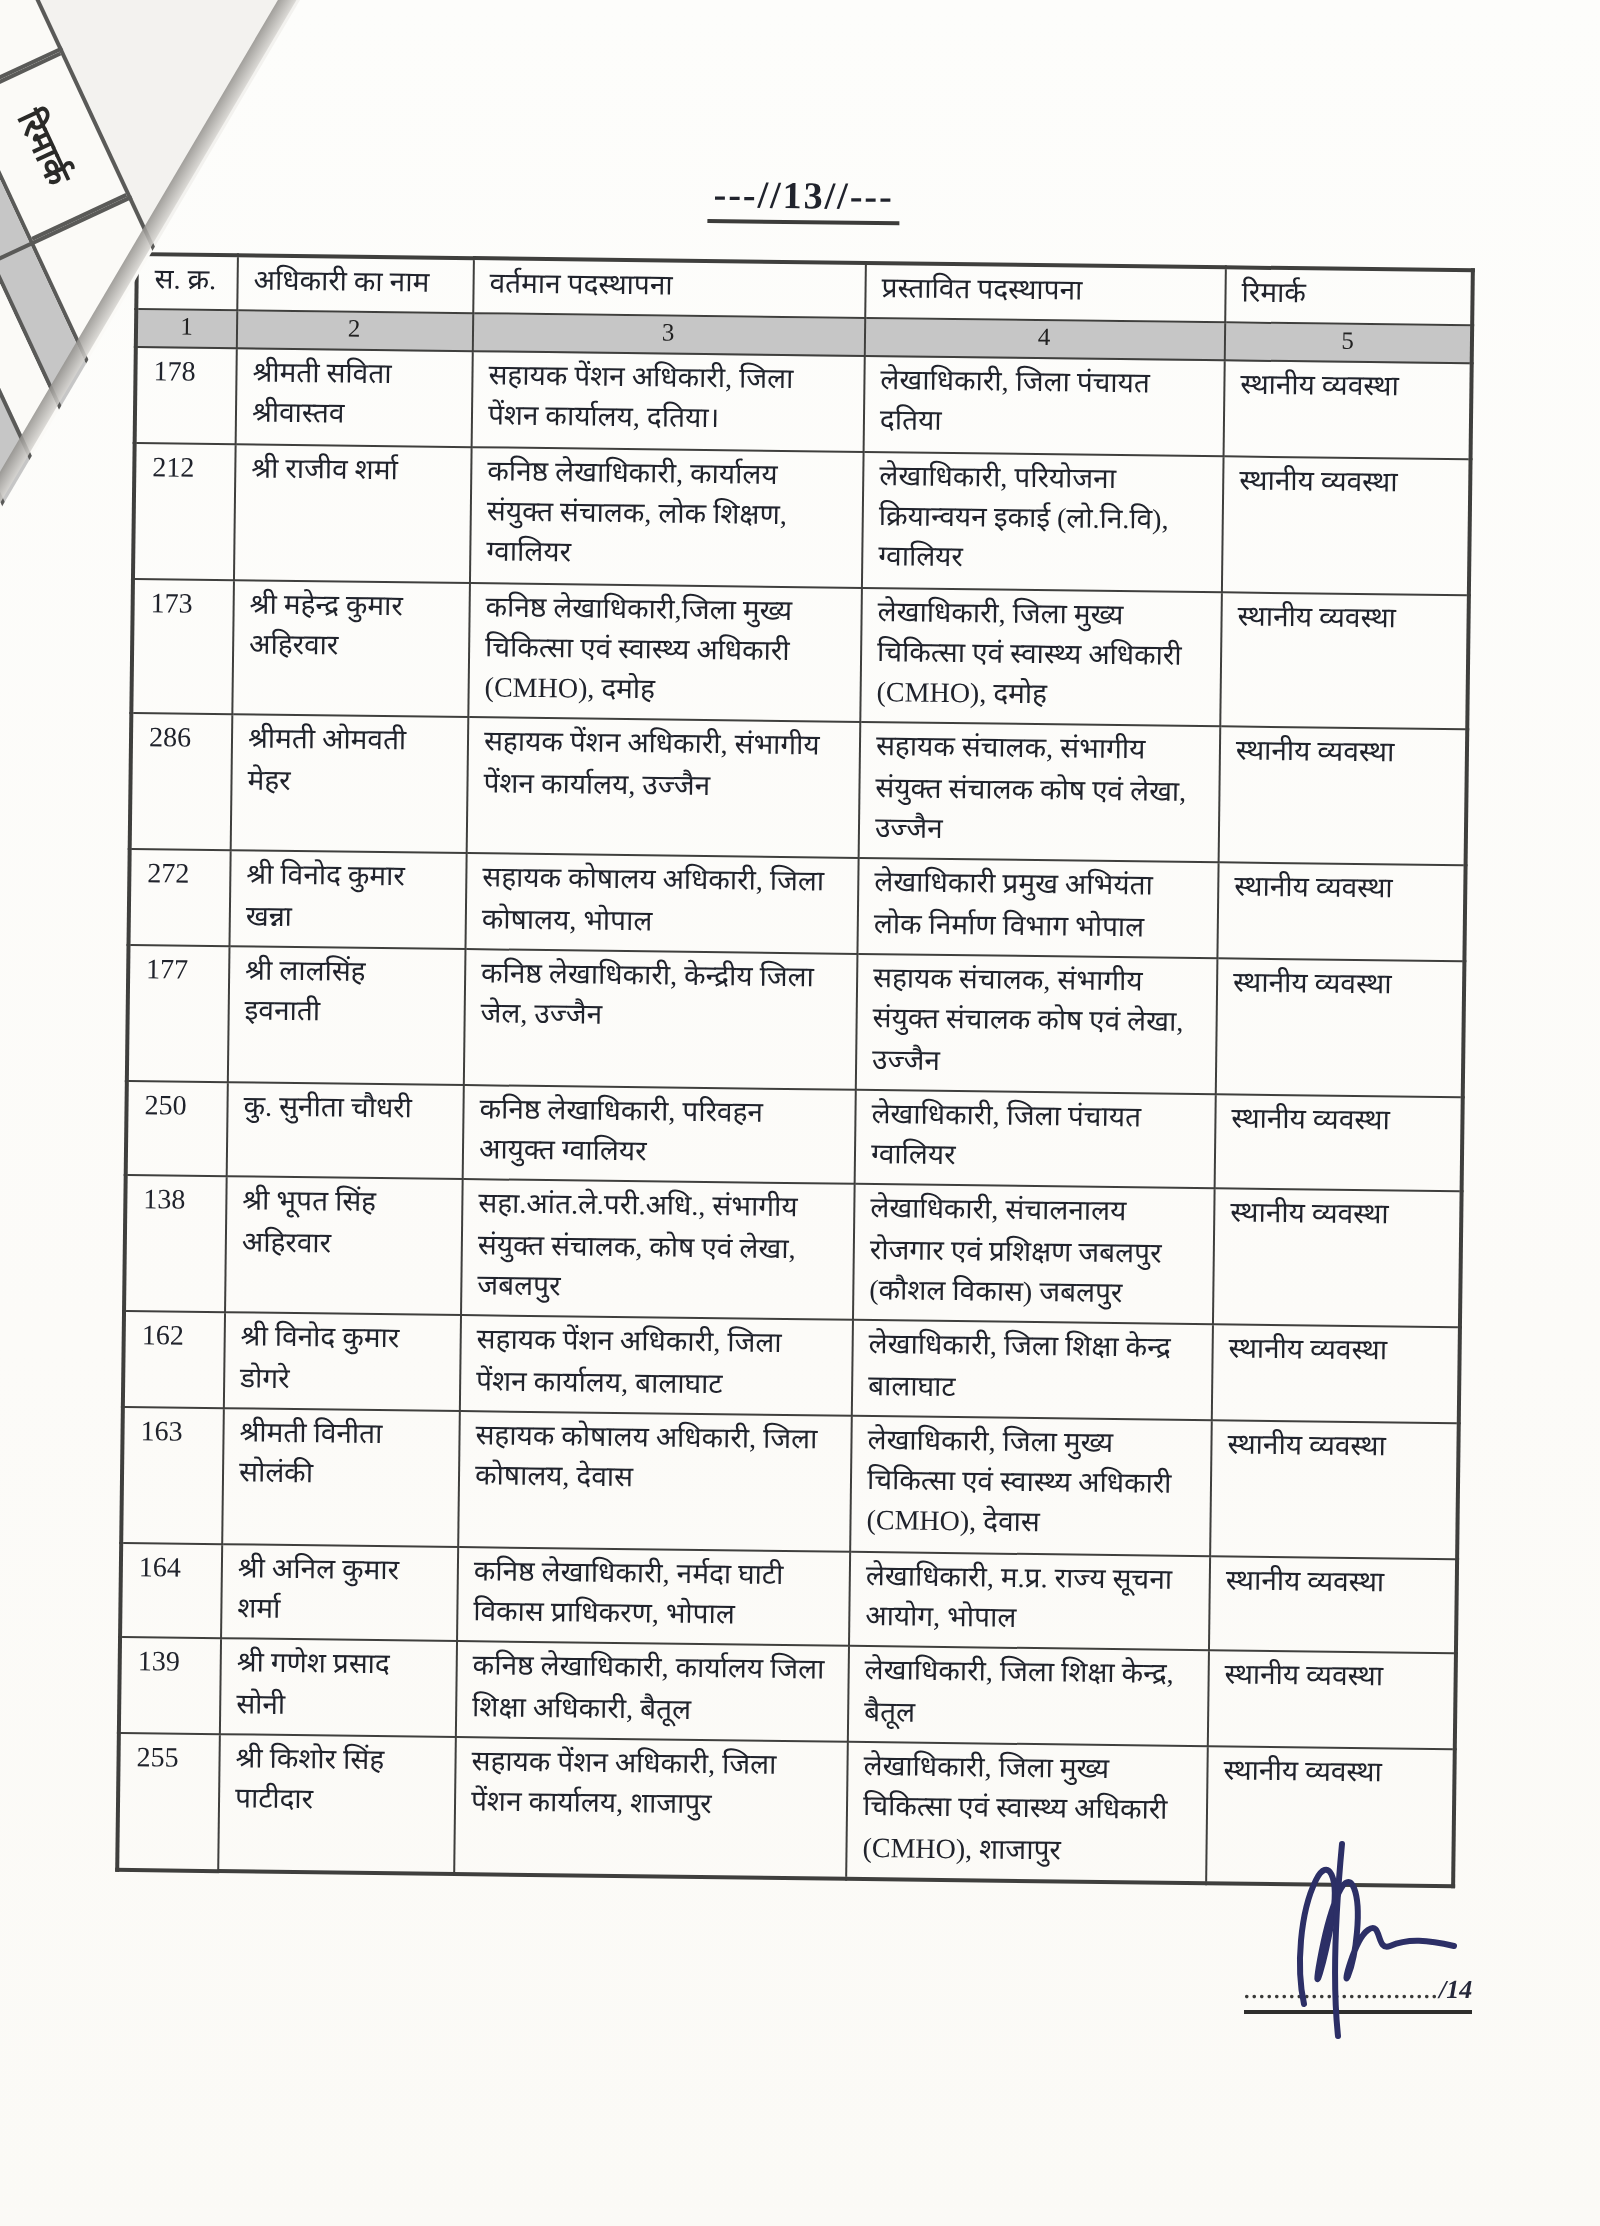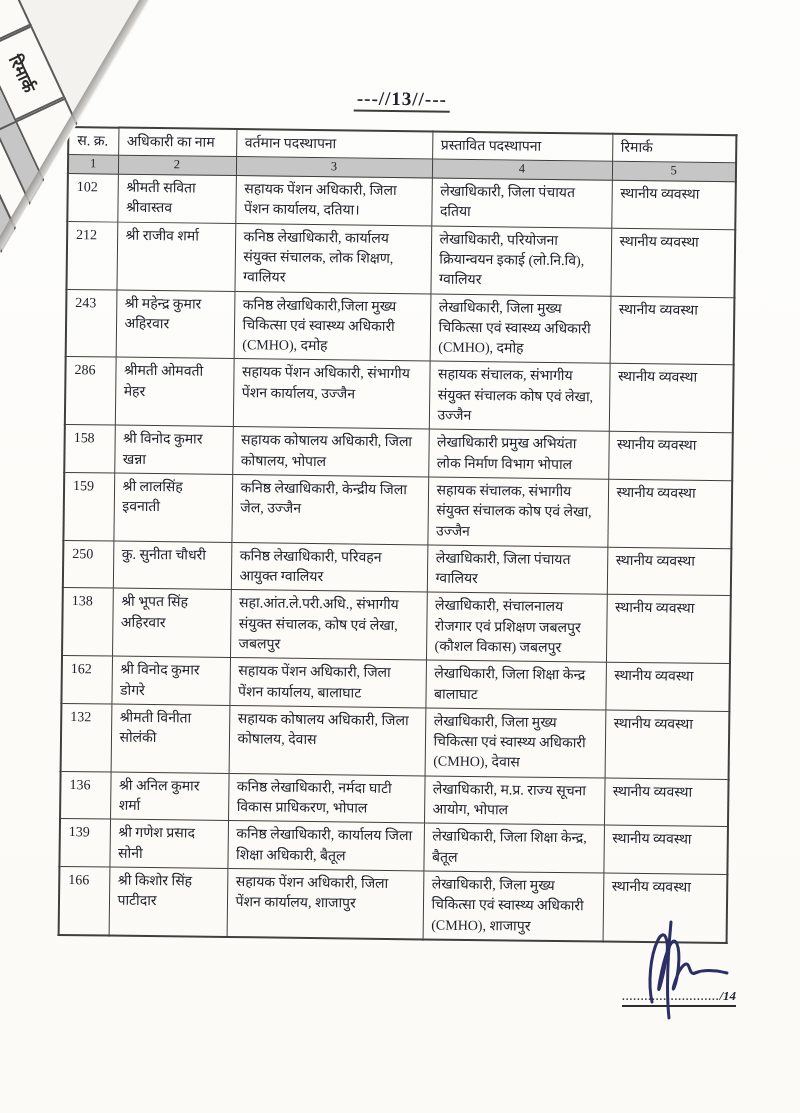--- a/index.html
+++ b/index.html
@@ -118,61 +118,61 @@
         <tr class="band">
           <td>1</td>
           <td>2</td>
           <td>3</td>
           <td>4</td>
           <td>5</td>
         </tr>
       </thead>
       <tbody id="tbody">
   <tr>
-    <td class="c-sno">102</td>
+    <td class="c-sno">178</td>
     <td class="c-name">श्रीमती सविता श्रीवास्तव</td>
     <td class="c-cur">सहायक पेंशन अधिकारी, जिला पेंशन कार्यालय, दतिया।</td>
     <td class="c-prop">लेखाधिकारी, जिला पंचायत दतिया</td>
     <td class="c-rem">स्थानीय व्यवस्था</td>
   </tr>
 
   <tr>
     <td class="c-sno">212</td>
     <td class="c-name">श्री राजीव शर्मा</td>
     <td class="c-cur">कनिष्ठ लेखाधिकारी, कार्यालय संयुक्त संचालक, लोक शिक्षण, ग्वालियर</td>
     <td class="c-prop">लेखाधिकारी, परियोजना क्रियान्वयन इकाई (लो.नि.वि), ग्वालियर</td>
     <td class="c-rem">स्थानीय व्यवस्था</td>
   </tr>
 
   <tr>
-    <td class="c-sno">243</td>
+    <td class="c-sno">173</td>
     <td class="c-name">श्री महेन्द्र कुमार अहिरवार</td>
     <td class="c-cur">कनिष्ठ लेखाधिकारी,जिला मुख्य चिकित्सा एवं स्वास्थ्य अधिकारी (CMHO), दमोह</td>
     <td class="c-prop">लेखाधिकारी, जिला मुख्य चिकित्सा एवं स्वास्थ्य अधिकारी (CMHO), दमोह</td>
     <td class="c-rem">स्थानीय व्यवस्था</td>
   </tr>
 
   <tr>
     <td class="c-sno">286</td>
     <td class="c-name">श्रीमती ओमवती मेहर</td>
     <td class="c-cur">सहायक पेंशन अधिकारी, संभागीय पेंशन कार्यालय, उज्जैन</td>
     <td class="c-prop">सहायक संचालक, संभागीय संयुक्त संचालक कोष एवं लेखा, उज्जैन</td>
     <td class="c-rem">स्थानीय व्यवस्था</td>
   </tr>
 
   <tr>
-    <td class="c-sno">158</td>
+    <td class="c-sno">272</td>
     <td class="c-name">श्री विनोद कुमार खन्ना</td>
     <td class="c-cur">सहायक कोषालय अधिकारी, जिला कोषालय, भोपाल</td>
     <td class="c-prop">लेखाधिकारी प्रमुख अभियंता लोक निर्माण विभाग भोपाल</td>
     <td class="c-rem">स्थानीय व्यवस्था</td>
   </tr>
 
   <tr>
-    <td class="c-sno">159</td>
+    <td class="c-sno">177</td>
     <td class="c-name">श्री लालसिंह इवनाती</td>
     <td class="c-cur">कनिष्ठ लेखाधिकारी, केन्द्रीय जिला जेल, उज्जैन</td>
     <td class="c-prop">सहायक संचालक, संभागीय संयुक्त संचालक कोष एवं लेखा, उज्जैन</td>
     <td class="c-rem">स्थानीय व्यवस्था</td>
   </tr>
 
   <tr>
     <td class="c-sno">250</td>
     <td class="c-name">कु. सुनीता चौधरी</td>
     <td class="c-cur">कनिष्ठ लेखाधिकारी, परिवहन आयुक्त ग्वालियर</td>
@@ -190,45 +190,45 @@
 
   <tr>
     <td class="c-sno">162</td>
     <td class="c-name">श्री विनोद कुमार डोगरे</td>
     <td class="c-cur">सहायक पेंशन अधिकारी, जिला पेंशन कार्यालय, बालाघाट</td>
     <td class="c-prop">लेखाधिकारी, जिला शिक्षा केन्द्र बालाघाट</td>
     <td class="c-rem">स्थानीय व्यवस्था</td>
   </tr>
 
   <tr>
-    <td class="c-sno">132</td>
+    <td class="c-sno">163</td>
     <td class="c-name">श्रीमती विनीता सोलंकी</td>
     <td class="c-cur">सहायक कोषालय अधिकारी, जिला कोषालय, देवास</td>
     <td class="c-prop">लेखाधिकारी, जिला मुख्य चिकित्सा एवं स्वास्थ्य अधिकारी (CMHO), देवास</td>
     <td class="c-rem">स्थानीय व्यवस्था</td>
   </tr>
 
   <tr>
-    <td class="c-sno">136</td>
+    <td class="c-sno">164</td>
     <td class="c-name">श्री अनिल कुमार शर्मा</td>
     <td class="c-cur">कनिष्ठ लेखाधिकारी, नर्मदा घाटी विकास प्राधिकरण, भोपाल</td>
     <td class="c-prop">लेखाधिकारी, म.प्र. राज्य सूचना आयोग, भोपाल</td>
     <td class="c-rem">स्थानीय व्यवस्था</td>
   </tr>
 
   <tr>
     <td class="c-sno">139</td>
     <td class="c-name">श्री गणेश प्रसाद सोनी</td>
     <td class="c-cur">कनिष्ठ लेखाधिकारी, कार्यालय जिला शिक्षा अधिकारी, बैतूल</td>
     <td class="c-prop">लेखाधिकारी, जिला शिक्षा केन्द्र, बैतूल</td>
     <td class="c-rem">स्थानीय व्यवस्था</td>
   </tr>
 
   <tr>
-    <td class="c-sno">166</td>
+    <td class="c-sno">255</td>
     <td class="c-name">श्री किशोर सिंह पाटीदार</td>
     <td class="c-cur">सहायक पेंशन अधिकारी, जिला पेंशन कार्यालय, शाजापुर</td>
     <td class="c-prop">लेखाधिकारी, जिला मुख्य चिकित्सा एवं स्वास्थ्य अधिकारी (CMHO), शाजापुर</td>
     <td class="c-rem">स्थानीय व्यवस्था</td>
   </tr>
 </tbody>
     </table>
   </div>
 
   <div class="sig-block">

